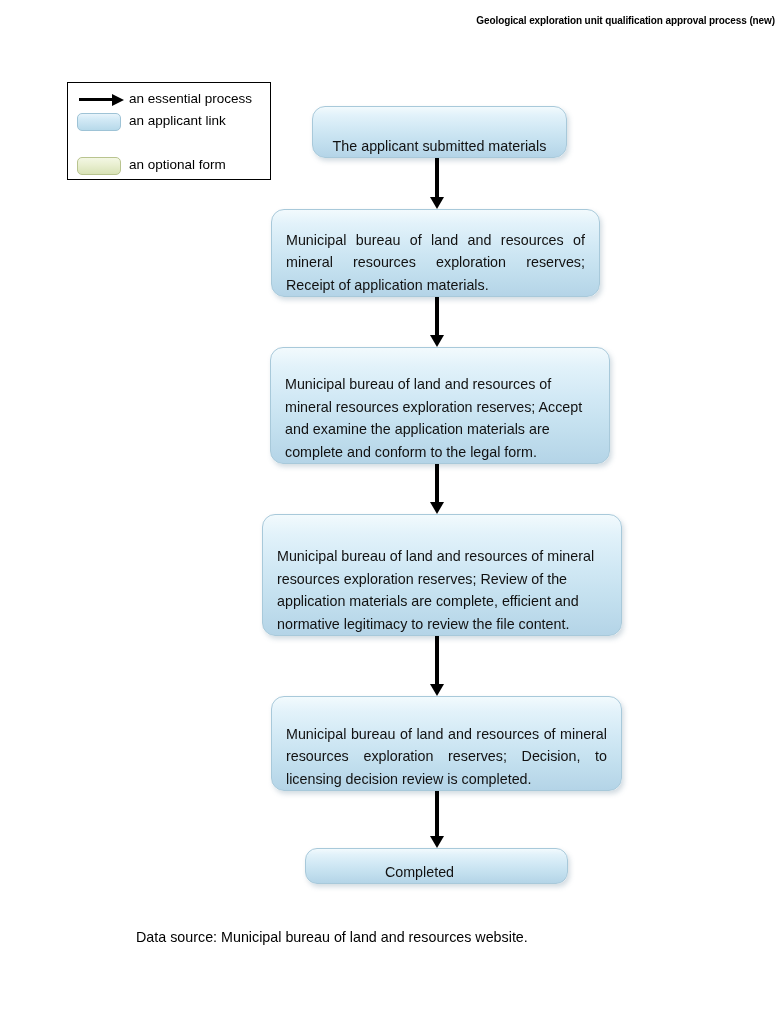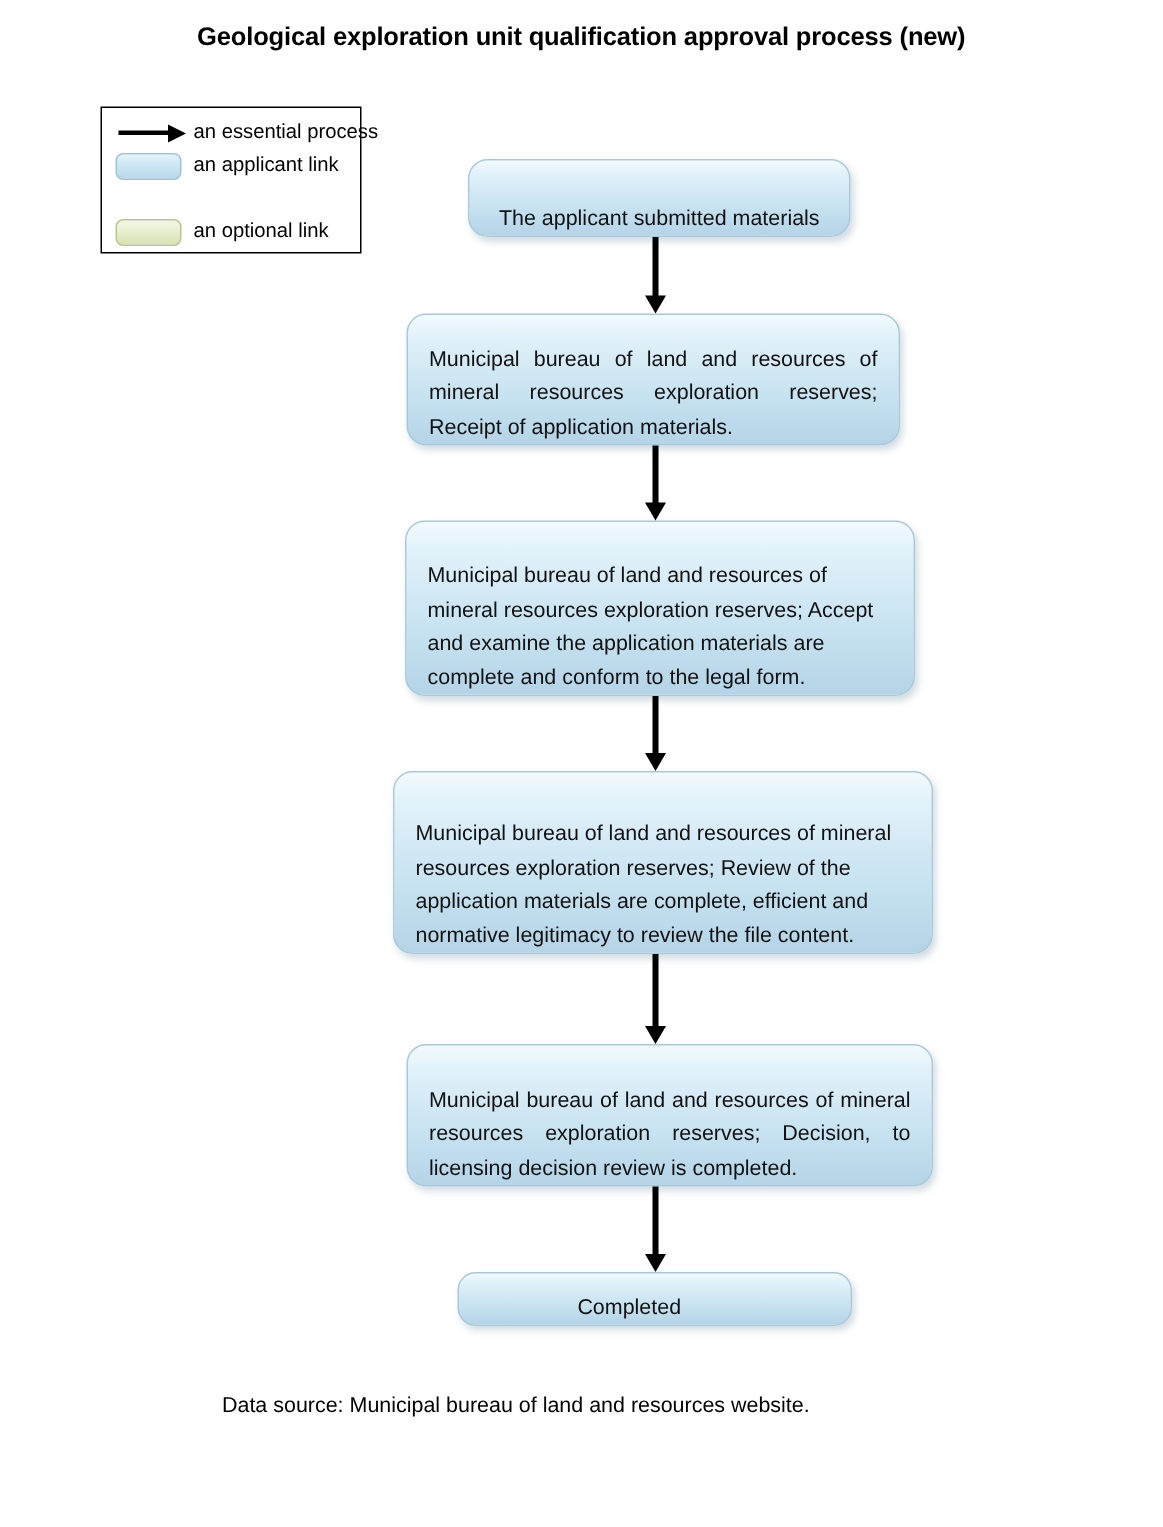--- a/index.html
+++ b/index.html
@@ -20,33 +20,33 @@
     position: absolute;
     inset: 0;
   }
 
   
   .title {
     position: absolute;
     left: 0;
     top: 15px;
     width: 775px;
-    text-align: center;
-    font-size: 17px;
+    text-align: right;
+    font-size: 10px;
     font-weight: bold;
     letter-spacing: -0.1px;
     color: #000;
   }
 
   
   .legend {
     position: absolute;
     left: 67px;
-    top: 71px;
-    width: 174px;
+    top: 82px;
+    width: 204px;
     height: 98px;
     border: 1.4px solid #000;
     background: #fff;
     box-sizing: border-box;
   }
   .legend-row {
     position: absolute;
     left: 0;
     width: 100%;
     height: 22px;
@@ -209,21 +209,20 @@
 
   
   .footer {
     position: absolute;
     left: 136px;
     top: 927px;
     font-size: 14.3px;
     line-height: 20px;
     color: #000;
     white-space: nowrap;
-    margin-left: 12px;
   }
 </style>
 </head>
 <body>
 
 <div id="page-root">
 
   <div class="title">Geological exploration unit qualification approval process (new)</div>
 
   <div class="legend">
@@ -240,21 +239,21 @@
         <div class="gl-swatch blue"></div>
       </div>
       <div class="legend-label">an applicant link</div>
     </div>
 
 
     <div class="legend-row r3">
       <div class="legend-glyph">
         <div class="gl-swatch green"></div>
       </div>
-      <div class="legend-label">an optional link</div>
+      <div class="legend-label">an optional form</div>
     </div>
 
   </div>
 
   <div class="node center" id="node-0">
     <span class="node-text">The applicant submitted materials</span>
   </div>
 
   <div class="node justify" id="node-1">
     <span class="node-text">Municipal bureau of land and resources of mineral resources exploration reserves; Receipt of application materials.</span>

